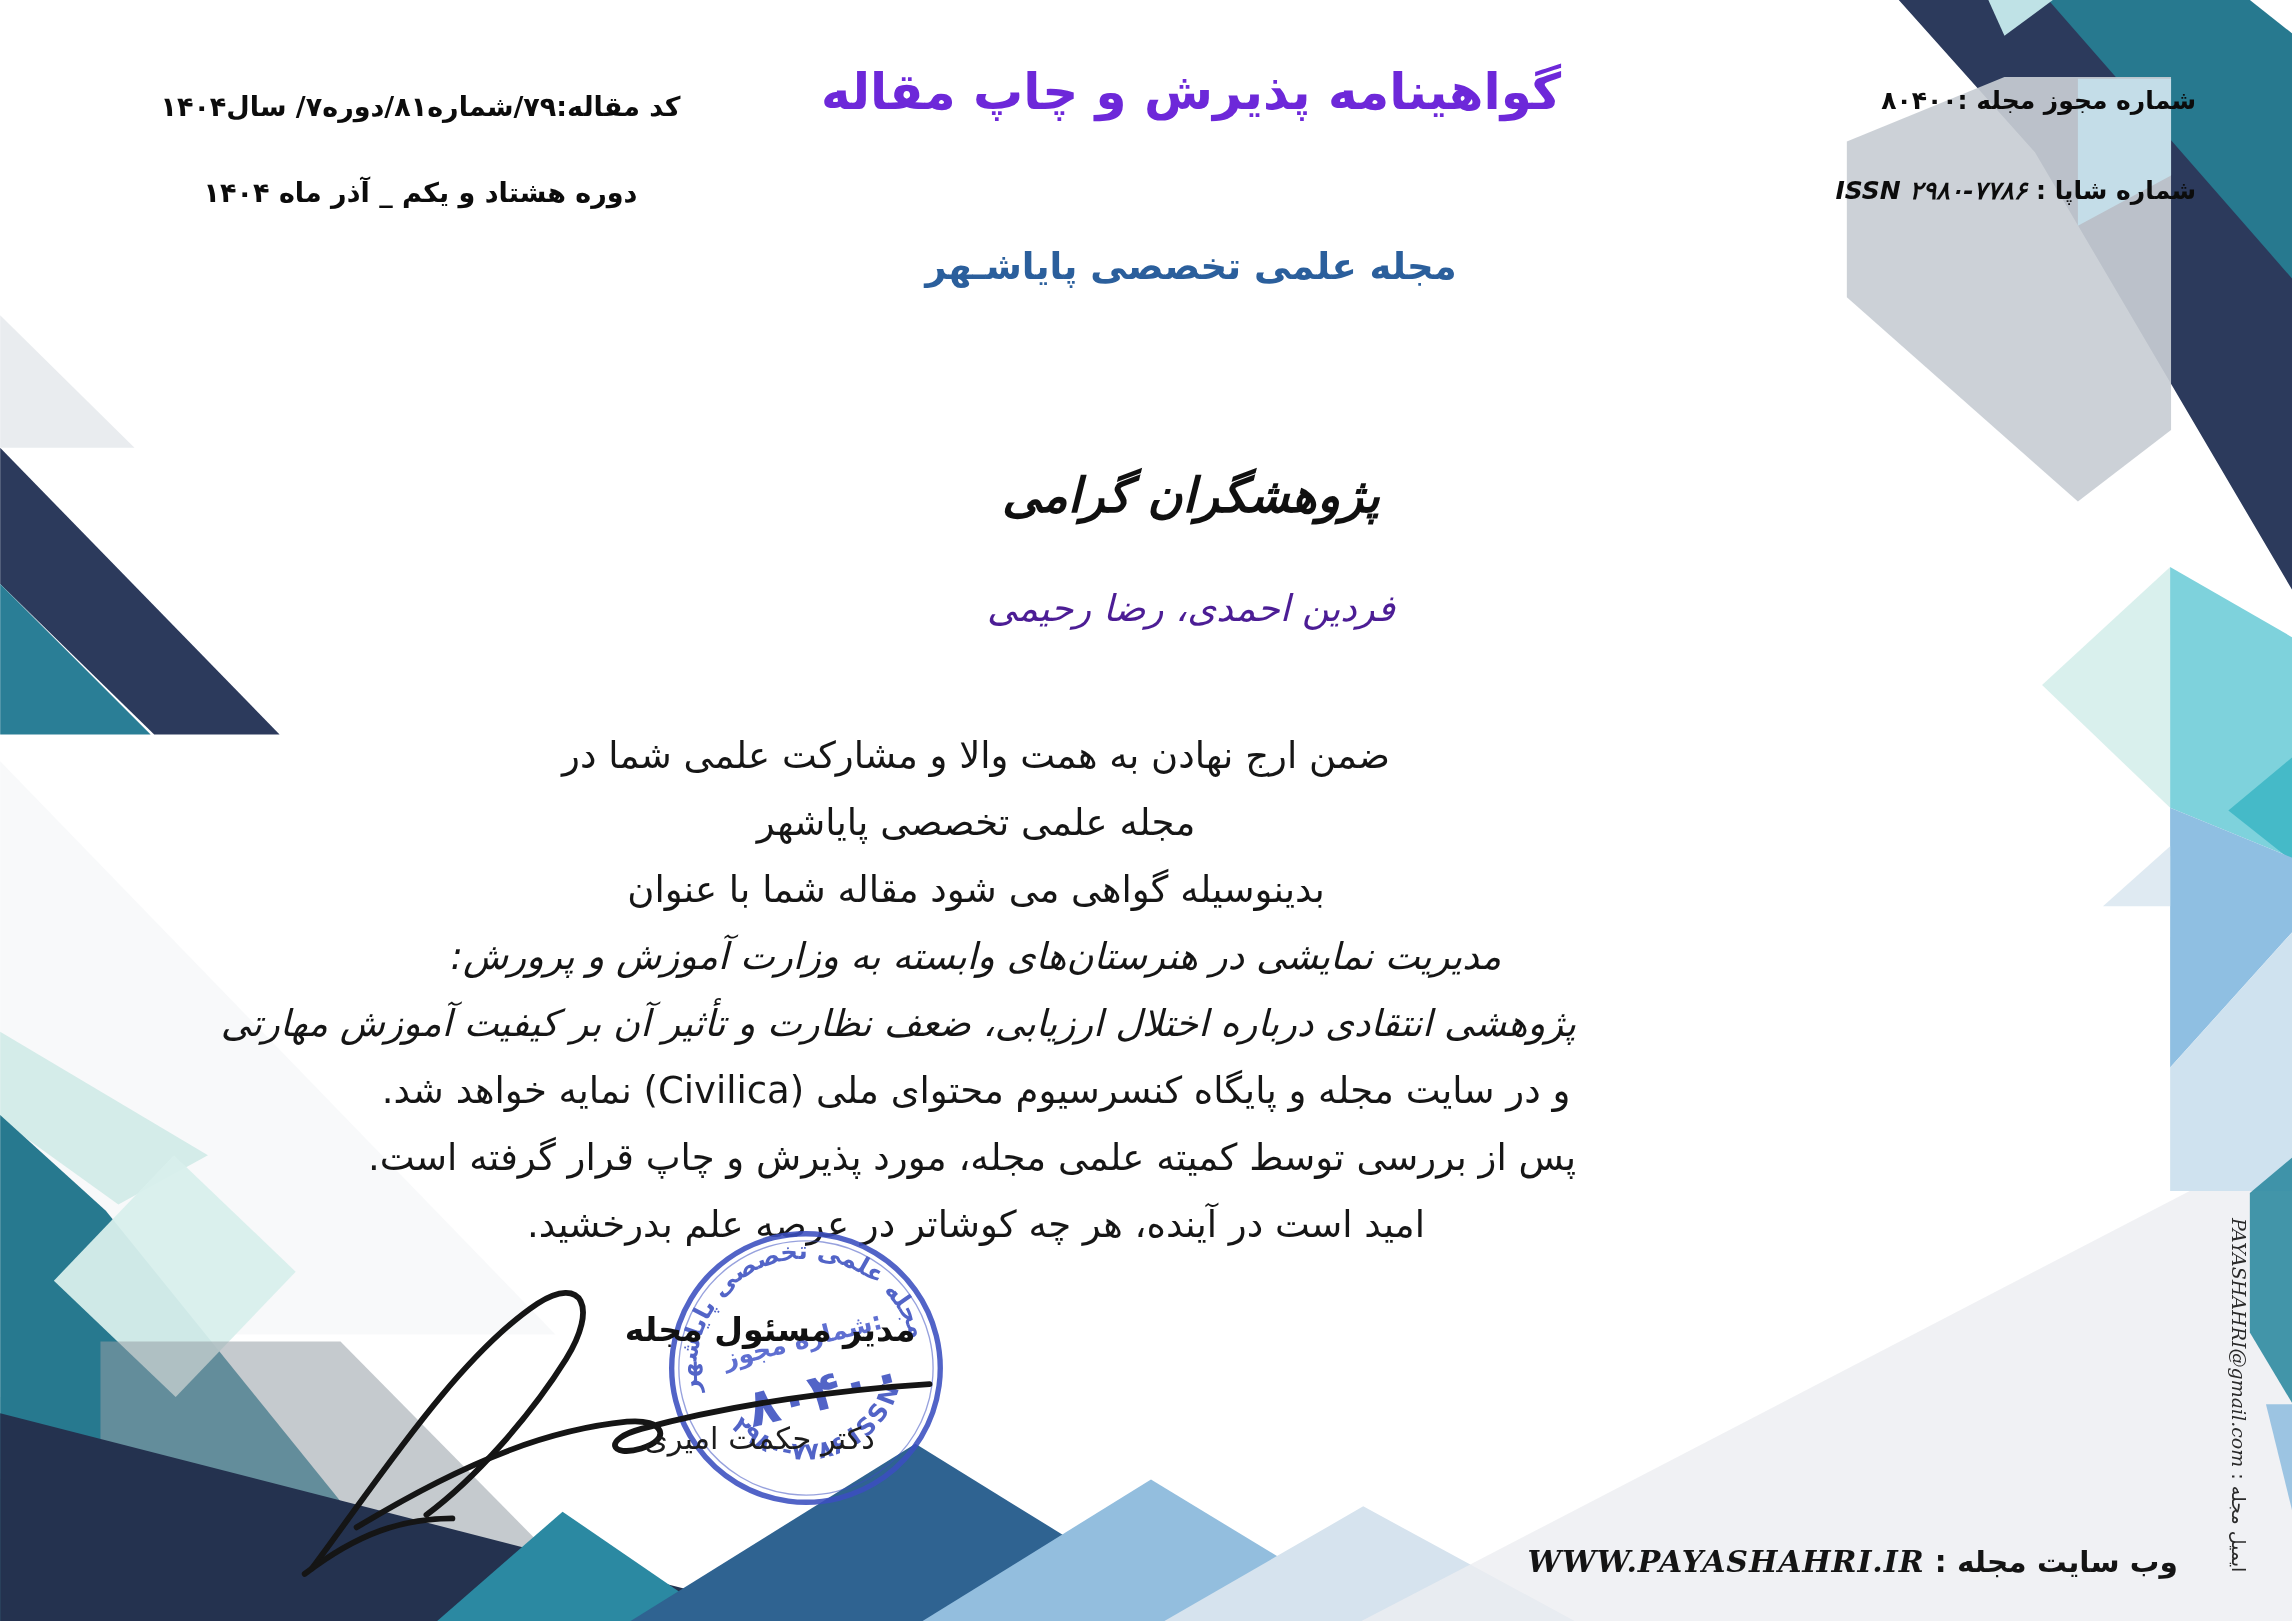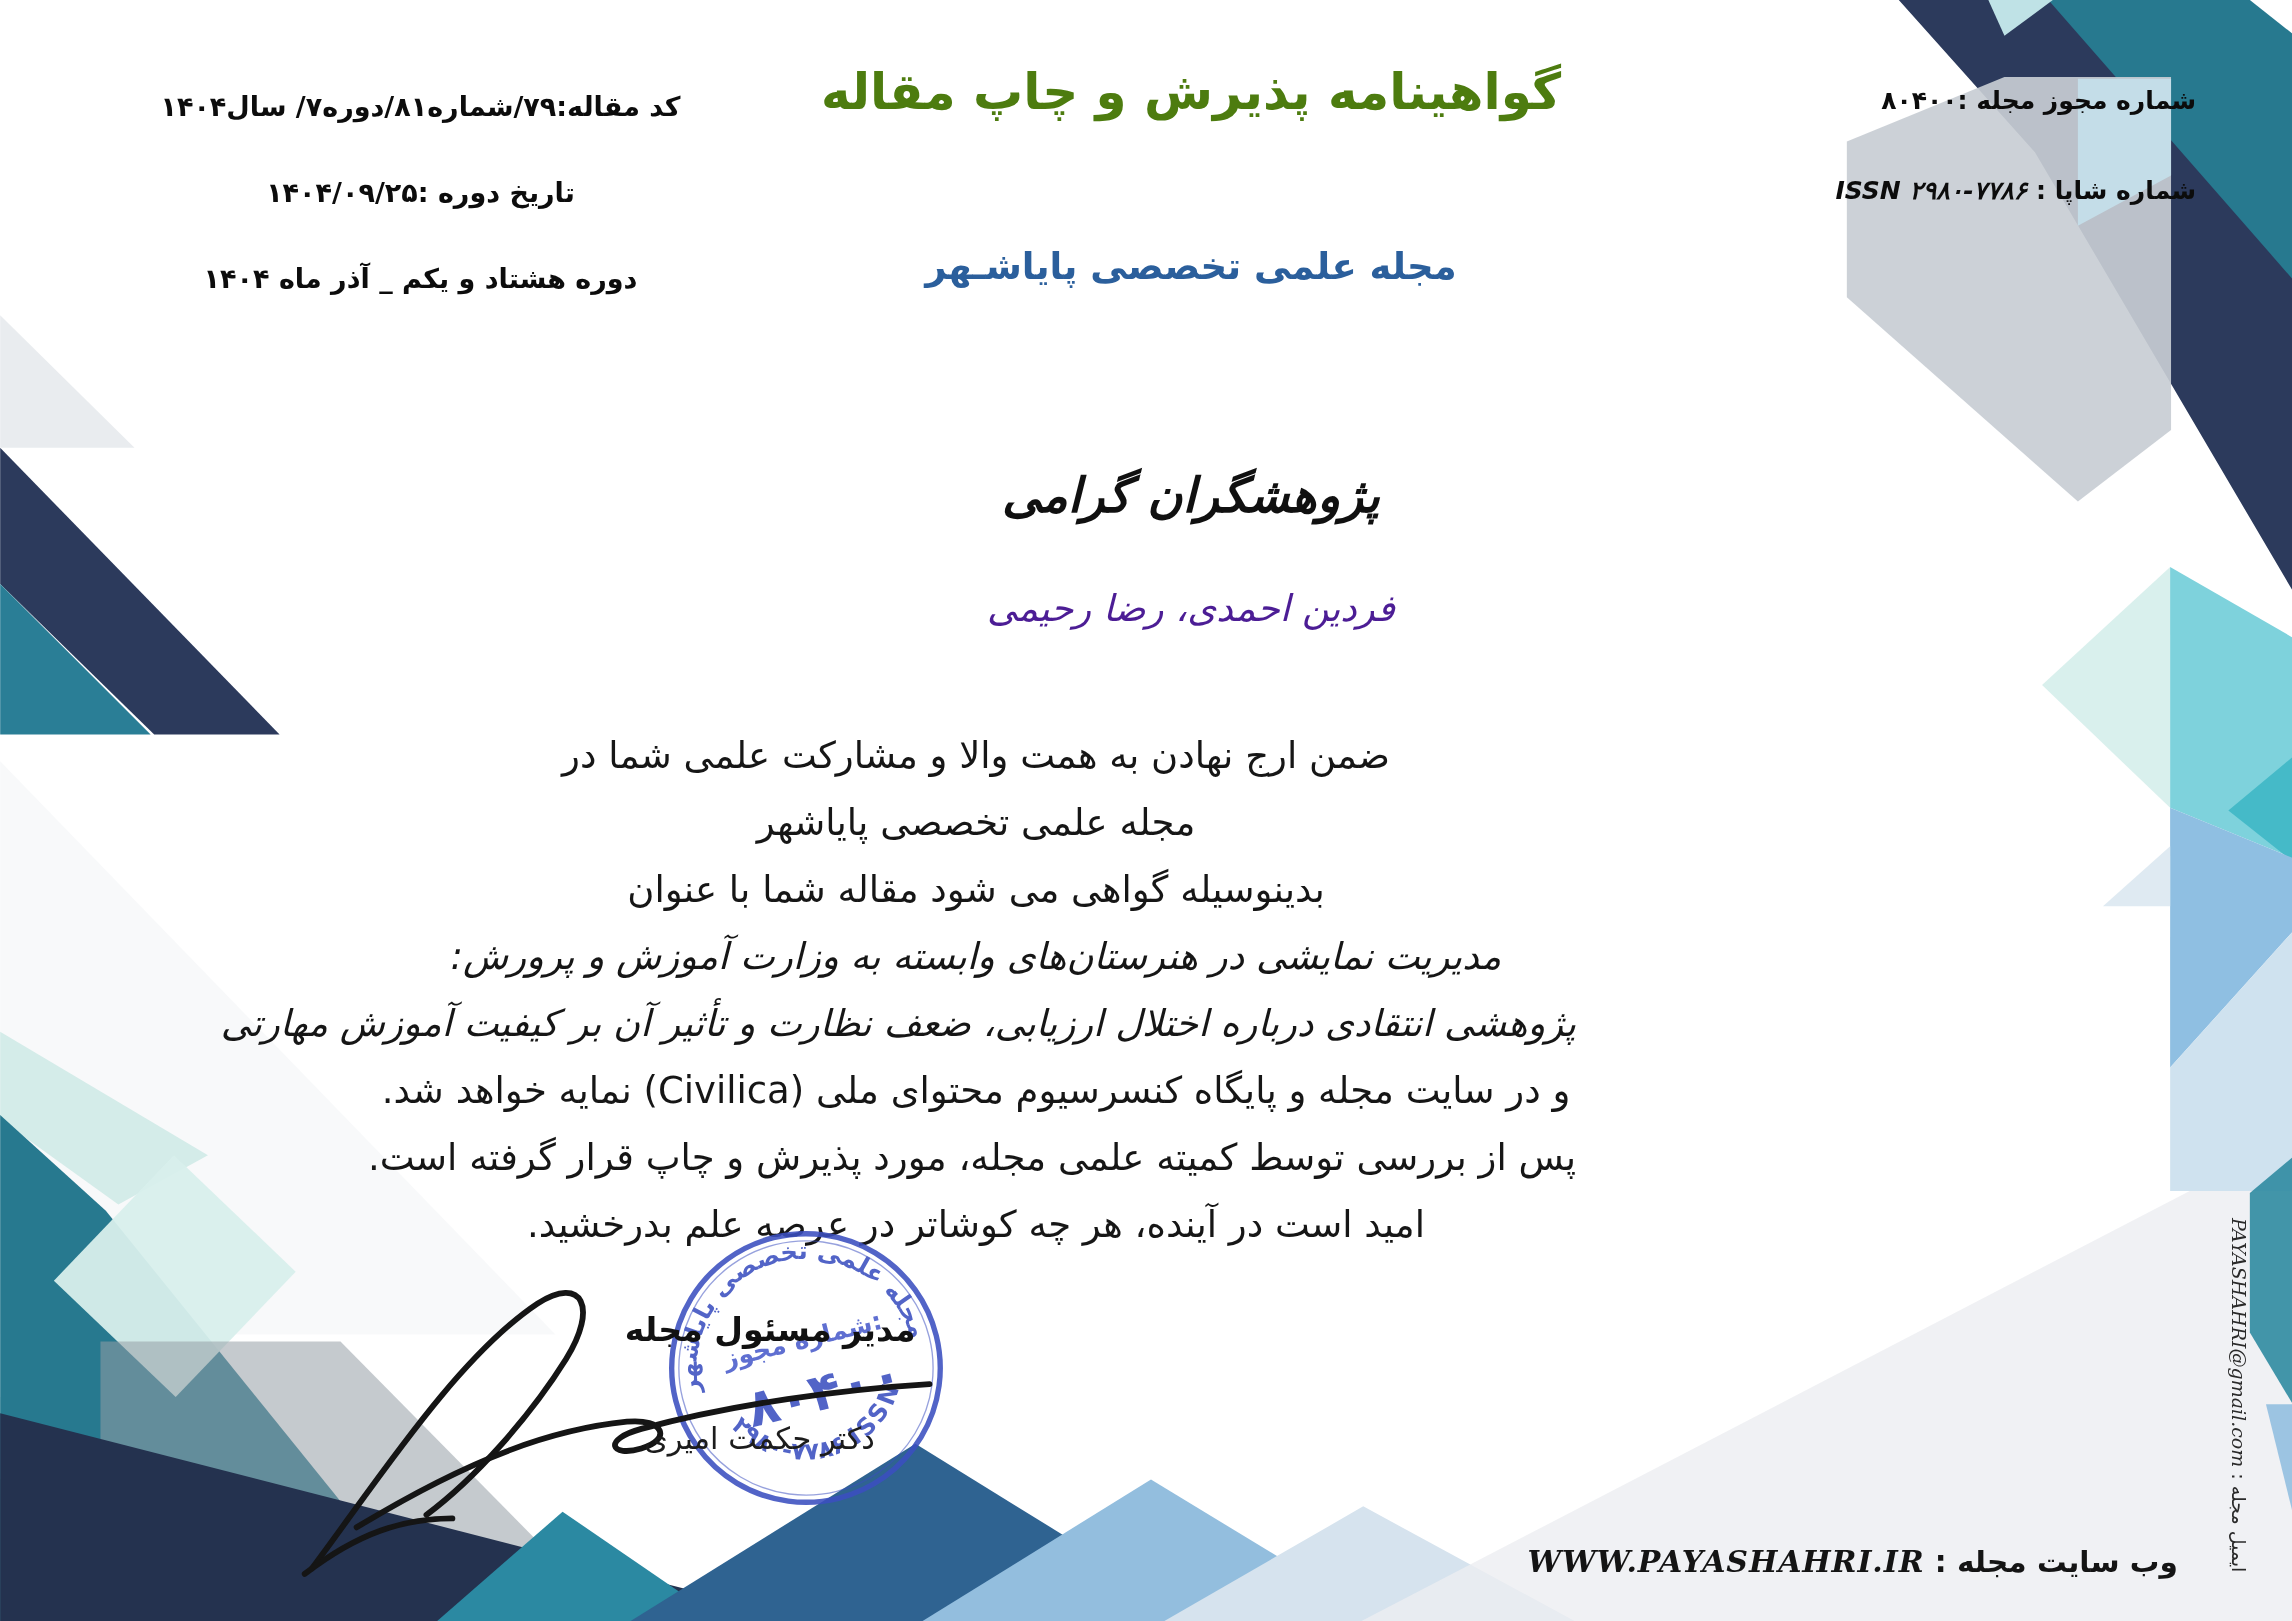--- a/index.html
+++ b/index.html
@@ -16,21 +16,21 @@
 
   
   .meta-left{left:143px;top:64px;width:555px;text-align:center;}
   .meta-left .m-line{font-weight:700;font-size:27px;line-height:86px;color:#0c0c0c;white-space:nowrap;}
   .meta-right{right:97px;top:56px;width:555px;text-align:right;}
   .meta-right .m-line{font-weight:700;font-size:25px;line-height:90px;color:#0c0c0c;white-space:nowrap;}
   .issn-latin{direction:ltr;unicode-bidi:isolate;font-style:italic;}
 
   
   .center-col{left:430px;width:1522px;text-align:center;}
-  .doc-title{top:39px;font-size:50px;font-weight:700;color:#4d7c0f;line-height:107px;}
+  .doc-title{top:39px;font-size:50px;font-weight:700;color:#6d28d9;line-height:107px;}
   .doc-subtitle{top:226px;font-size:37px;font-weight:700;color:#2b5f9c;line-height:81px;}
   .greeting{top:428px;font-size:48px;font-weight:700;font-style:italic;color:#101010;line-height:134px;}
   .authors{top:573px;font-size:37px;font-style:italic;color:#4c1d95;line-height:72px;}
 
   
   .body-block{left:376px;top:722px;width:1200px;text-align:center;}
   .body-block .b-line{font-size:37px;line-height:67px;color:#161616;white-space:nowrap;}
   .b-journal{color:#3a7096;}
   .b-article{font-size:34px;font-style:italic;color:#3e4659;}
 
@@ -81,21 +81,20 @@
   <polygon points="2488,905 2560,845 2560,962" fill="#45bac8"></polygon>
   <polygon points="2423,902 2560,958 2560,1040 2423,1192" fill="#8fbfe2"></polygon>
   <polygon points="2423,1192 2560,1040 2560,1330 2423,1330" fill="#cfe2ef"></polygon>
   <polygon points="2348,1012 2423,945 2423,1012" fill="#dfeaf2"></polygon>
   <polygon points="2512,1332 2560,1292 2560,1568 2512,1488" fill="#2f8ba1" opacity="0.9"></polygon>
   <polygon points="2530,1568 2560,1568 2560,1690" fill="#9cc4e2"></polygon>
 </svg>
 
 <div class="content meta-left rtl">
   <div class="m-line">کد مقاله:۷۹/شماره۸۱/دوره۷/ سال۱۴۰۴</div>
-  <div class="m-line">تاریخ دوره :۱۴۰۴/۰۹/۲۵</div>
   <div class="m-line">دوره هشتاد و یکم _ آذر ماه ۱۴۰۴</div>
 </div>
 
 <div class="content meta-right rtl">
   <div class="m-line">شماره مجوز مجله :۸۰۴۰۰</div>
   <div class="m-line">
     <span>شماره شاپا :</span>
     <span class="issn-latin">ISSN ۲۹۸۰-۷۷۸۶</span>
   </div>
 </div>

